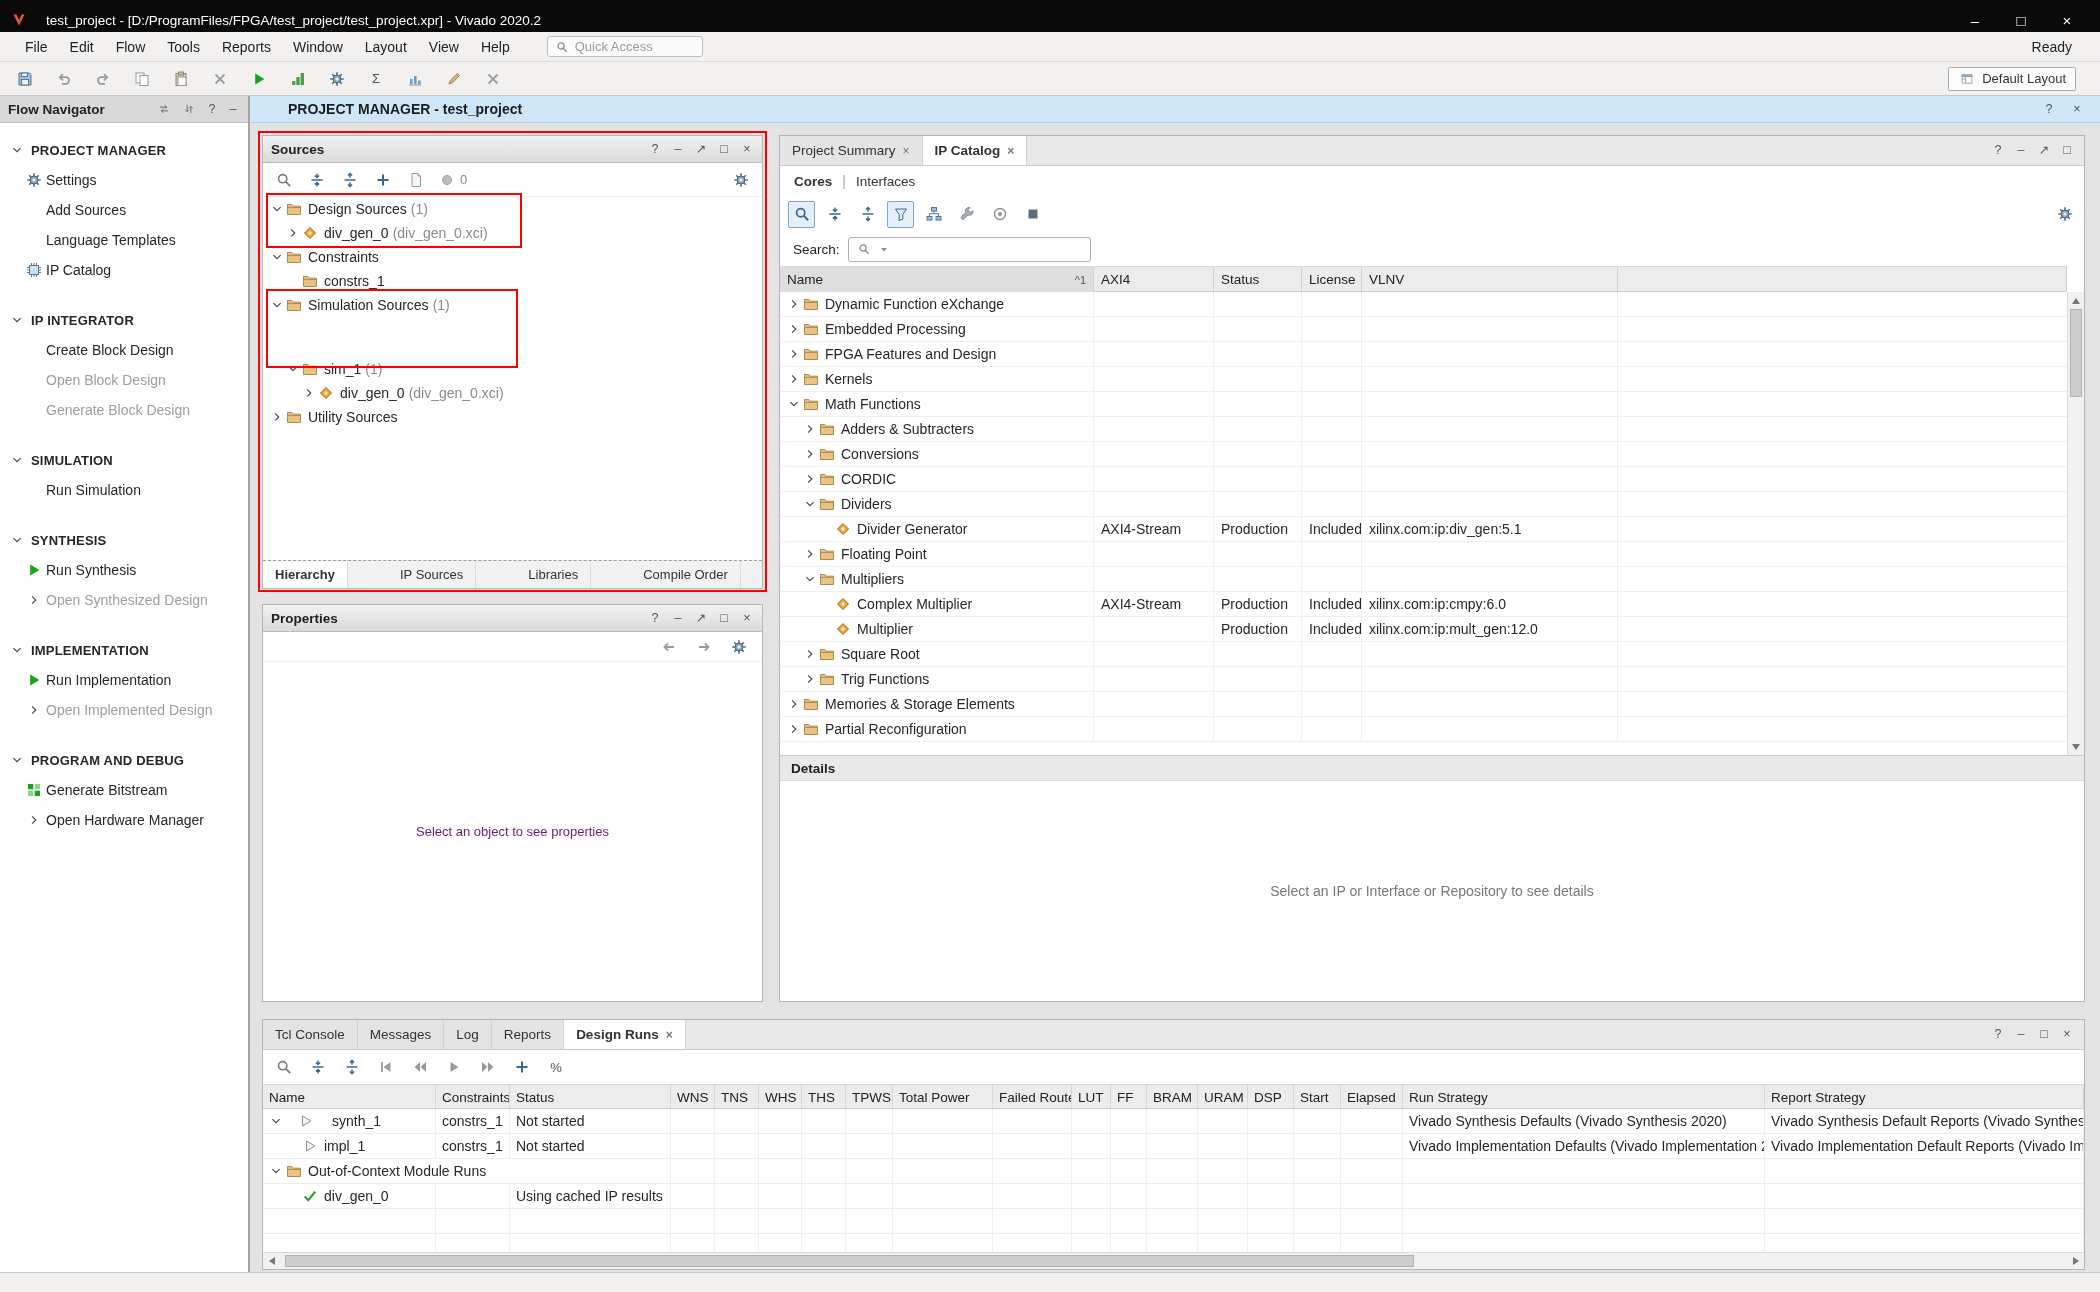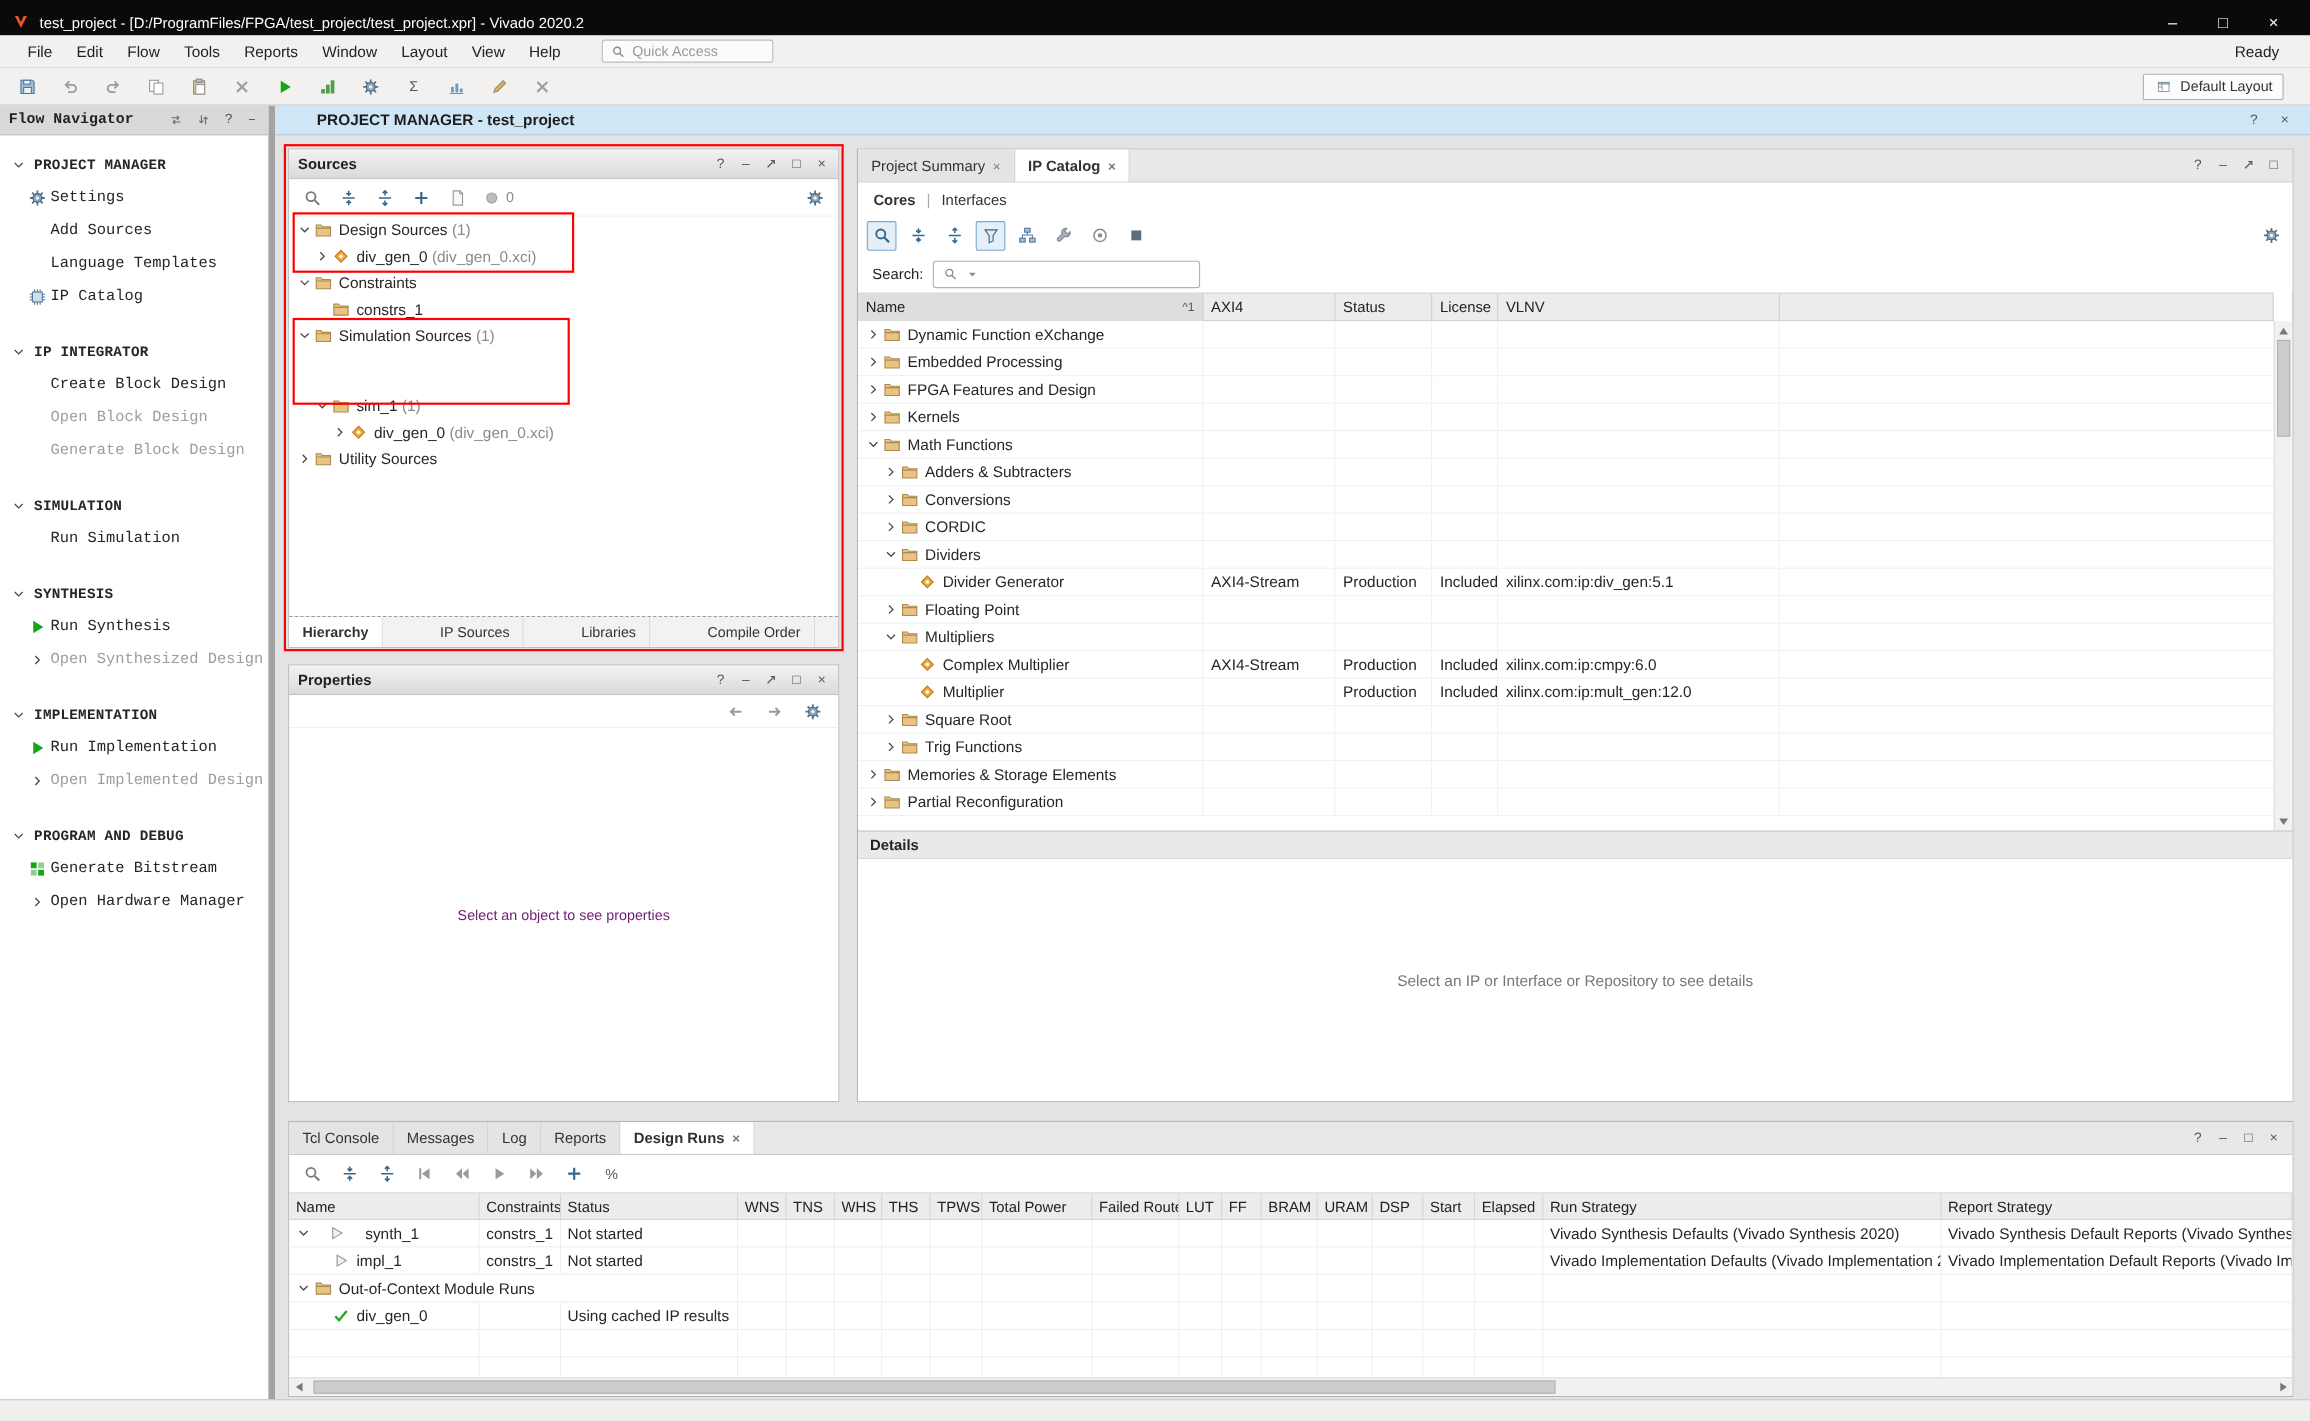--- a/index.html
+++ b/index.html
@@ -2,21 +2,21 @@
 <html><head>
 <meta charset="utf-8">
 <style>
   *{margin:0;padding:0;box-sizing:border-box;}
   html,body{width:2100px;height:1292px;overflow:hidden;}
   body{font-family:"Liberation Sans",sans-serif;font-size:14px;color:#2b2b2b;background:#888;}
   .app{position:relative;width:2100px;height:1292px;background:#e3e3e3;overflow:hidden;}
 
   
   .titlebar{position:absolute;left:0;top:0;width:2100px;height:40px;background:#0a0a0a;color:#fff;
-    display:flex;align-items:center;padding:16px 10px;font-size:13.5px;}
+    display:flex;align-items:center;padding:16px 10px;font-size:13.5px;gap:10px;}
   .titlebar .title-text{margin-left:8px;}
   .win-controls{margin-left:auto;display:flex;}
   .winbtn{width:46px;height:32px;display:flex;align-items:center;justify-content:center;color:#fff;font-size:15px;}
 
   .menubar{position:absolute;left:0;top:32px;width:2100px;height:30px;background:#f2f1f0;
     border-bottom:1px solid #dcdcdc;display:flex;align-items:center;padding:12px 14px;}
   .menu-item{padding:0 11px;height:30px;display:flex;align-items:center;color:#222;}
   .quick-access{margin-left:26px;width:156px;height:21px;border:1px solid #bdbdbd;border-radius:3px;
     background:#fbfbfb;display:flex;align-items:center;padding:0 5px;gap:4px;}
   .quick-access input{border:none;outline:none;background:transparent;width:118px;font-size:13px;
@@ -24,21 +24,21 @@
   .quick-access input::placeholder{color:#9a9a9a;}
   .ready{margin-left:auto;color:#222;padding-right:14px;}
 
   .toolbar{position:absolute;left:0;top:62px;width:2100px;height:34px;background:#f2f1f0;
     border-bottom:1px solid #c6c6c6;display:flex;align-items:center;padding:0 14px;gap:17px;}
   .tbi{width:22px;height:22px;display:flex;align-items:center;justify-content:center;}
   .layout-select{margin-left:auto;height:24px;border:1px solid #aeaeae;background:#fcfcfc;border-radius:2px;
     display:flex;align-items:center;gap:6px;padding:0 9px;font-size:13px;color:#333;margin-right:10px;}
 
   
-  .flownav{position:absolute;left:0;top:96px;width:250px;height:1177px;background:#fff;border-right:6px solid #a3a3a3;font-family:Liberation Mono, monospace;}
+  .flownav{position:absolute;left:0;top:96px;width:250px;height:1177px;background:#fff;border-right:2px solid #a3a3a3;}
   .fn-header{height:27px;background:#d9d9d9;border-bottom:1px solid #c2c2c2;display:flex;align-items:center;padding:0 8px;}
   .fn-title{font-weight:bold;font-size:13.5px;color:#222;}
   .fn-hicons{margin-left:auto;display:flex;gap:7px;align-items:center;}
   .fn-body{padding-top:12px;}
   .fn-section{margin-bottom:20px;}
   .fn-sec-head{display:flex;align-items:center;height:30px;padding-left:8px;gap:5px;}
   .fn-sec-label{font-weight:bold;font-size:13px;color:#262626;letter-spacing:.2px;}
   .fn-item{display:flex;align-items:center;height:30px;padding-left:22px;font-size:14px;color:#262626;cursor:default;}
   .fn-item.disabled{color:#9d9d9d;}
   .fn-islot{width:24px;display:flex;justify-content:center;align-items:center;}

